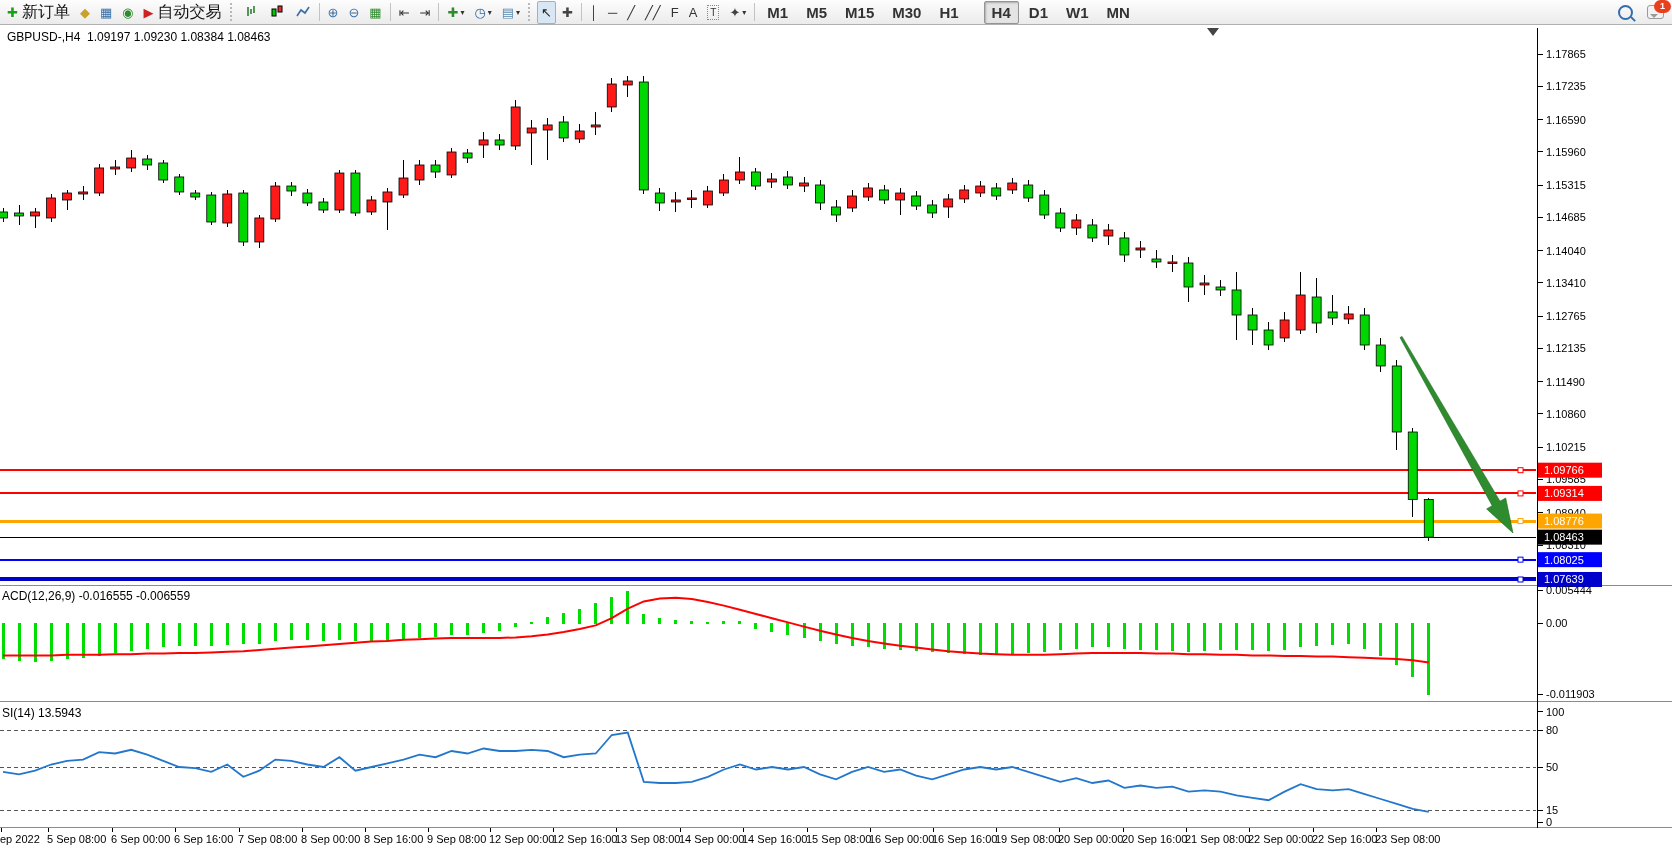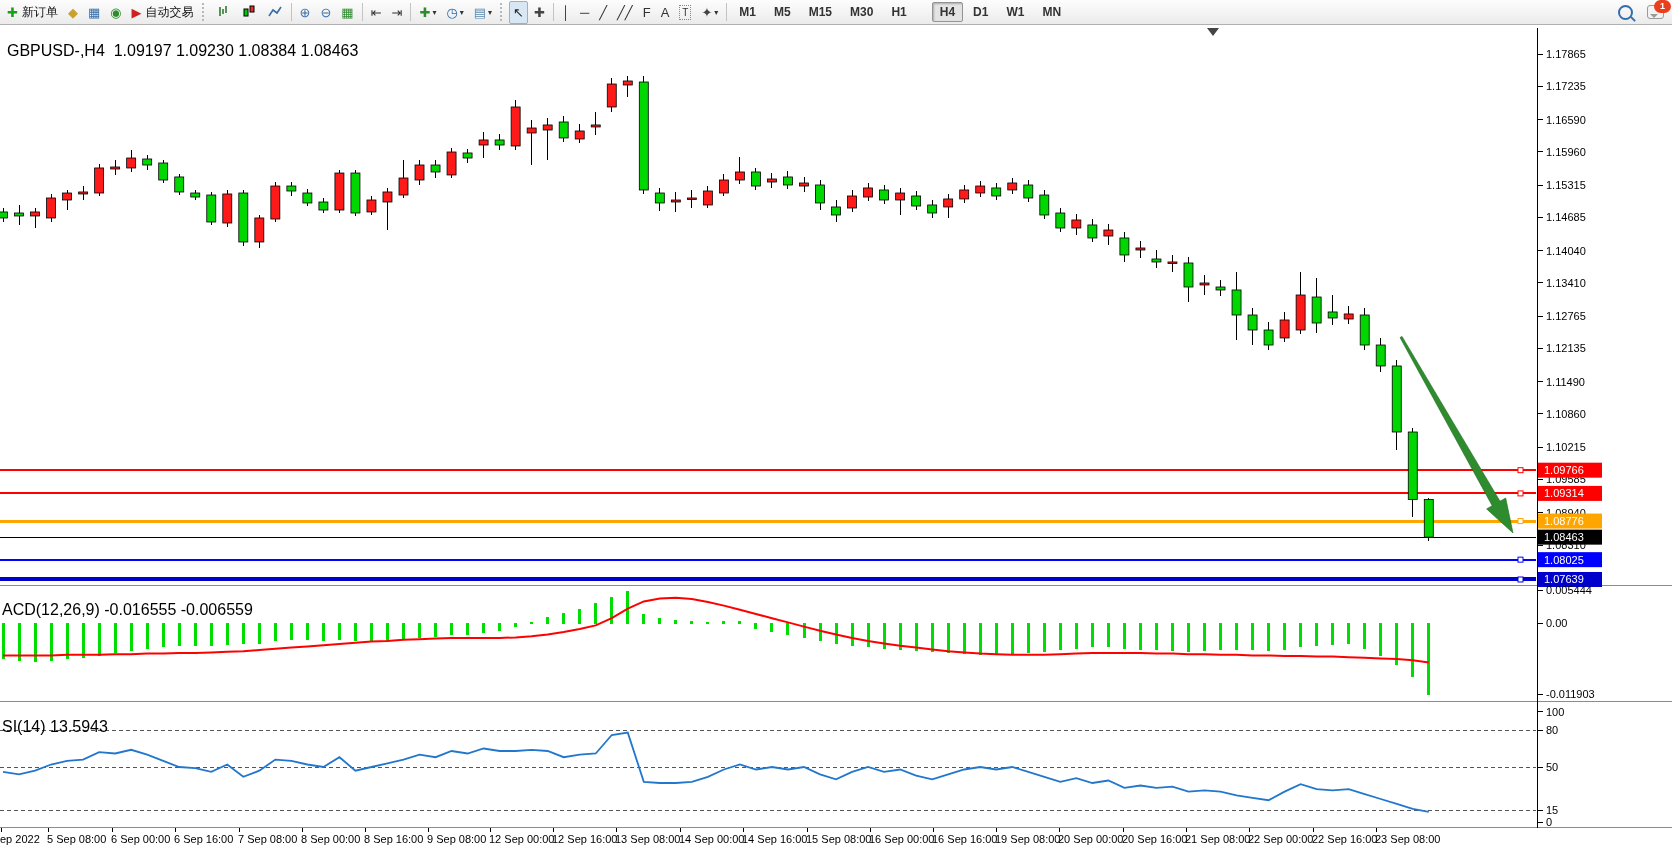--- a/index.html
+++ b/index.html
@@ -6,37 +6,37 @@
     font-family:"Liberation Sans",sans-serif;}
   .app{position:relative;width:1672px;height:849px;background:#fff;}
   
   .toolbar{position:absolute;left:0;top:0;width:1672px;height:25px;
     background:linear-gradient(#fdfdfd,#ebebeb);border-bottom:1px solid #b0b0b0;
     display:flex;align-items:center;box-sizing:border-box;padding-left:2px;z-index:30;}
   .tb-btn{display:flex;align-items:center;height:21px;padding:0 3px;margin:0 1px;border:1px solid transparent;
     border-radius:2px;font-size:12px;color:#222;cursor:default;white-space:nowrap;}
   .tb-btn.pressed{background:#d9e7f5;border:1px solid #92b4d4;}
   .tb-glyph{font-size:13px;line-height:13px;}
-  .tb-label{font-size:12px;margin-left:4px;color:#111;}
+  .tb-label{font-size:16px;margin-left:4px;color:#111;}
   .tb-caret{font-size:8px;color:#333;margin-left:2px;}
   .tb-sep{width:1px;height:18px;background:#c3c3c3;margin:0 3px;flex:none;}
   .tb-grip{width:3px;height:18px;border-left:2px dotted #b8b8b8;margin:0 3px;flex:none;}
-  .tf-btn{font-size:12px;font-weight:bold;color:#333;padding:2px 7px;margin:0 1px;border:1px solid transparent;border-radius:2px;}
+  .tf-btn{font-size:15px;font-weight:bold;color:#333;padding:2px 7px;margin:0 1px;border:1px solid transparent;border-radius:2px;}
   .tf-btn.active{background:#e4e4e4;border:1px solid #949494;box-shadow:inset 1px 1px 2px rgba(0,0,0,.25);margin-left:16px;}
   .tb-right{margin-left:auto;display:flex;align-items:center;margin-right:8px;}
   .icon-magnifier{position:relative;width:11px;height:11px;border:2px solid #2f6fae;border-radius:50%;display:inline-block;}
   .icon-magnifier::after{content:"";position:absolute;width:6px;height:2px;background:#2f6fae;transform:rotate(45deg);
     right:-5px;bottom:-2px;}
   .icon-chat{position:relative;width:15px;height:12px;border:1px solid #9a9a9a;border-radius:3px;background:#f2f2f2;display:inline-block;margin-left:14px;}
   .icon-chat::after{content:"";position:absolute;left:2px;bottom:-4px;border:4px solid transparent;border-top-color:#9a9a9a;}
   .notif-badge{position:absolute;top:-6px;right:-8px;min-width:13px;height:13px;border-radius:7px;background:#e8401c;
     color:#fff;font-size:9px;font-weight:bold;text-align:center;line-height:13px;padding:0 2px;}
   
   #chart-svg{position:absolute;left:0;top:0;z-index:5;}
-  .overlay-label{position:absolute;z-index:10;font-size:16px;color:#000;white-space:pre;margin-top:12px;}
+  .overlay-label{position:absolute;z-index:10;font-size:12px;color:#000;white-space:pre;}
   .chart-title{left:7px;top:30px;}
   .macd-label{left:2px;top:589px;}
   .rsi-label{left:2px;top:706px;text-align:right;}
 </style>
 </head>
 <body>
 
 <div class="app">
   <div class="toolbar" id="toolbar">
       <div class="tb-btn">

